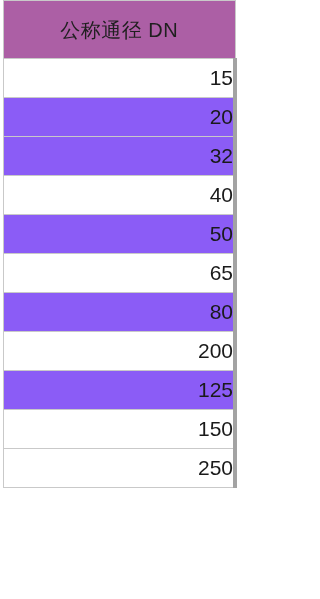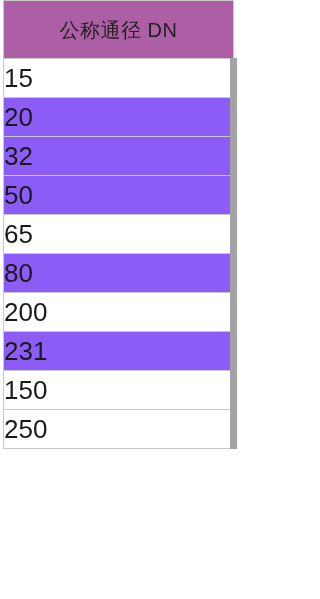--- a/index.html
+++ b/index.html
@@ -44,26 +44,26 @@
     vertical-align: middle;
     border-left: 1px solid #c9c9c9;
     border-right: 1px solid #c9c9c9;
     border-top: 1px solid #c9c9c9;
     border-bottom: 1px solid #c9c9c9;
     padding: 0;
     letter-spacing: 0.5px;
   }
   table.dn-table td.dn-cell {
     height: 38px;
-    text-align: left;
+    text-align: right;
     vertical-align: middle;
-    font-size: 26px;
+    font-size: 21px;
     color: #1a1a1a;
     border-left: 1px solid #c9c9c9;
-    border-right: 7px solid #a3a3a3;
+    border-right: 4px solid #a3a3a3;
     border-bottom: 1px solid #c9c9c9;
     padding: 0;
     background: #ffffff;
   }
   table.dn-table tr.row-alt td.dn-cell {
     background: #8b5cf6;
   }
   table.dn-table tr.row-last td.dn-cell {
     border-bottom: 1px solid #c9c9c9;
   }
@@ -82,34 +82,37 @@
       <tbody>
         <tr class="row-norm">
           <td class="dn-cell">15</td>
         </tr>
         <tr class="row-alt">
           <td class="dn-cell">20</td>
         </tr>
         <tr class="row-alt">
           <td class="dn-cell">32</td>
         </tr>
+        <tr class="row-norm">
+          <td class="dn-cell">40</td>
+        </tr>
         <tr class="row-alt">
           <td class="dn-cell">50</td>
         </tr>
         <tr class="row-norm">
           <td class="dn-cell">65</td>
         </tr>
         <tr class="row-alt">
           <td class="dn-cell">80</td>
         </tr>
         <tr class="row-norm">
           <td class="dn-cell">200</td>
         </tr>
         <tr class="row-alt">
-          <td class="dn-cell">231</td>
+          <td class="dn-cell">125</td>
         </tr>
         <tr class="row-norm">
           <td class="dn-cell">150</td>
         </tr>
         <tr class="row-norm row-last">
           <td class="dn-cell">250</td>
         </tr>
       </tbody>
     </table>
   </div>

